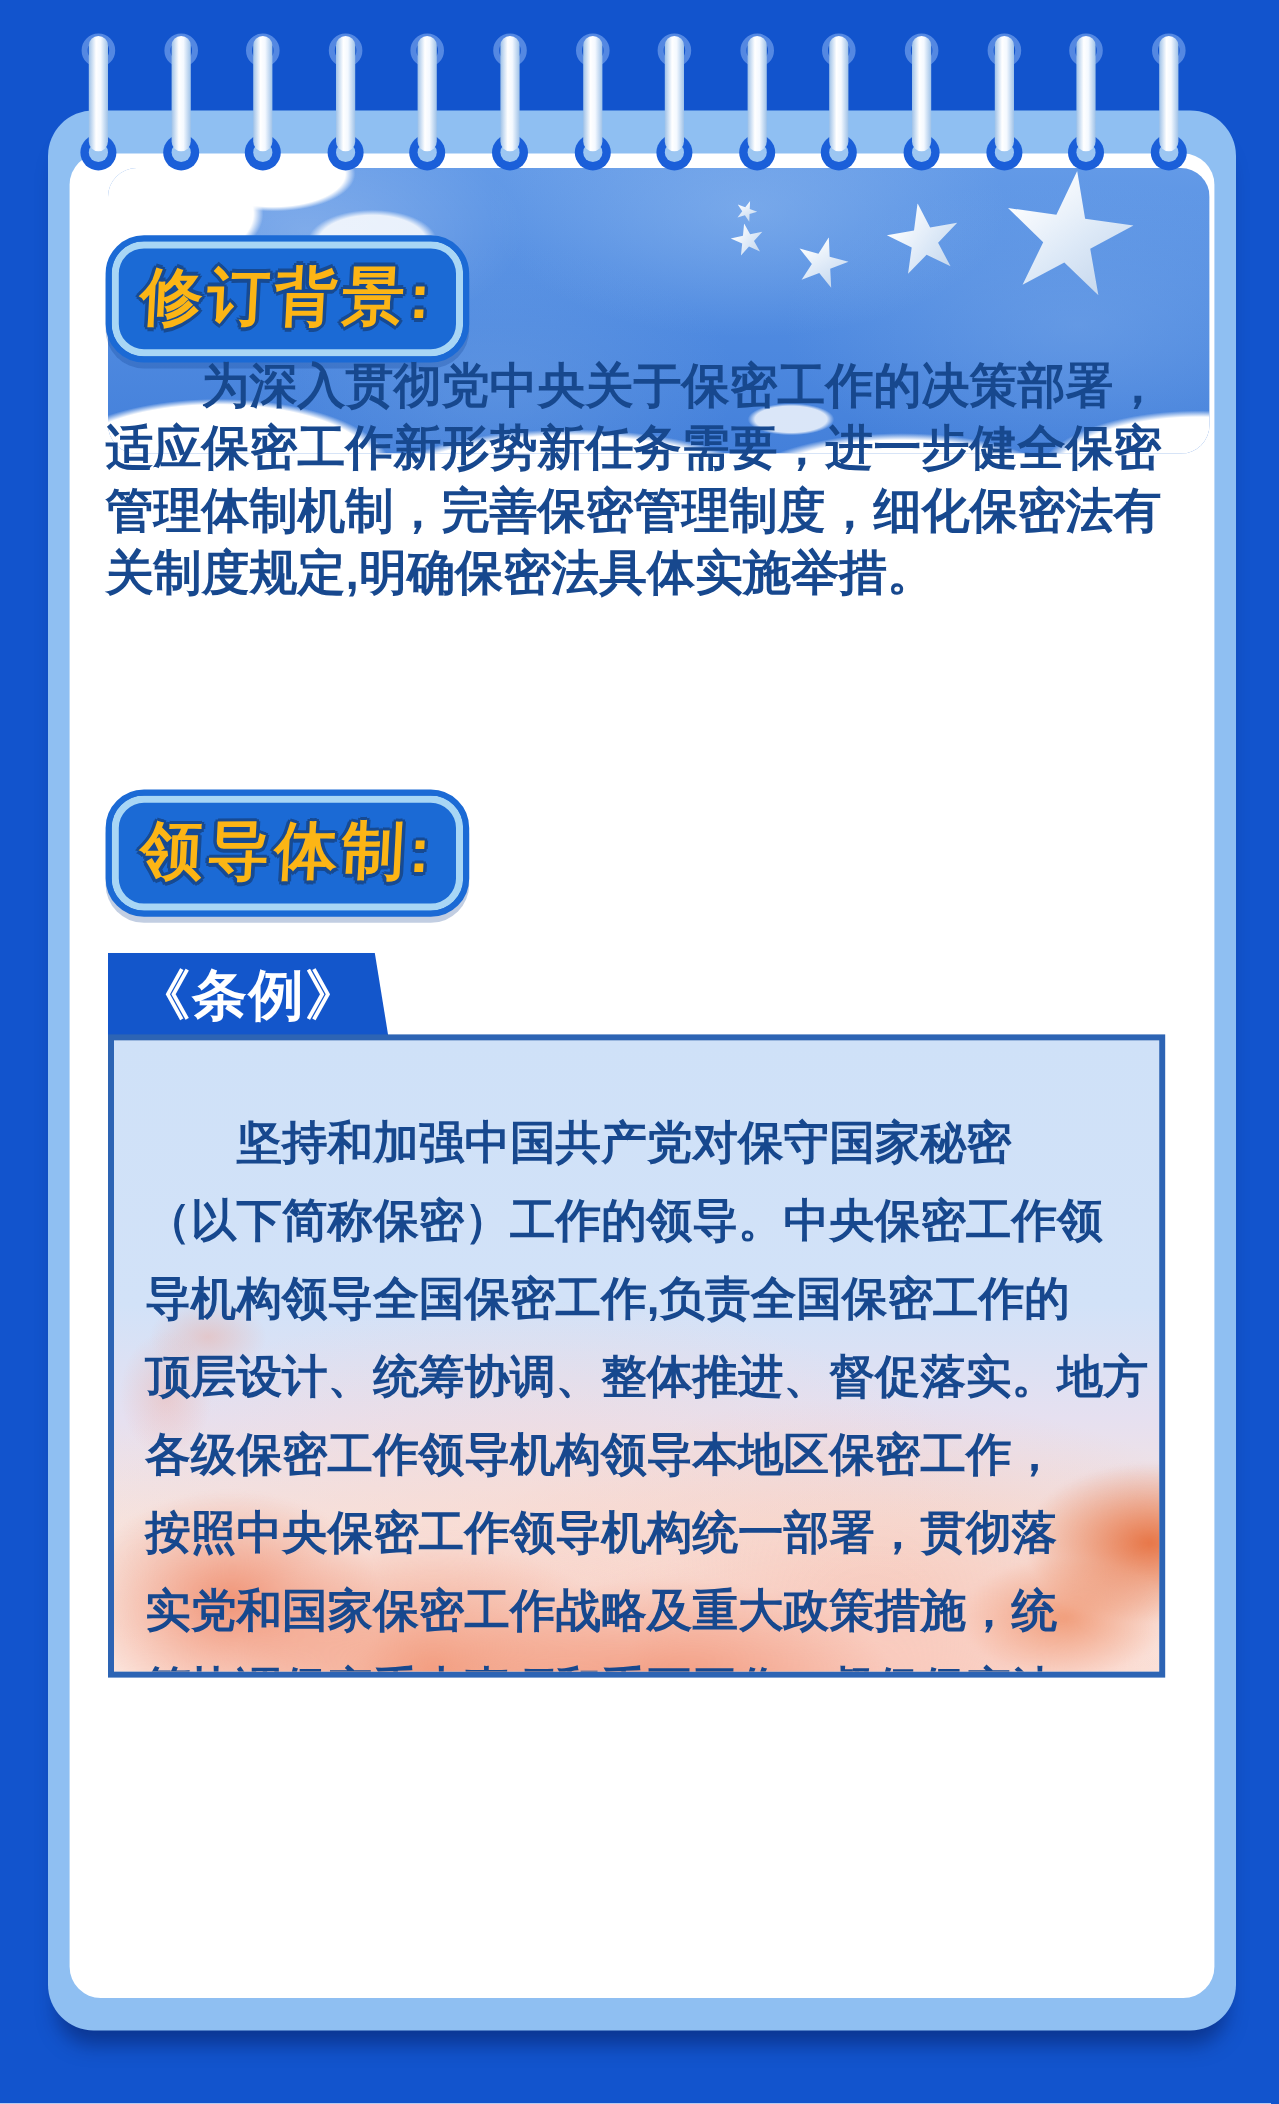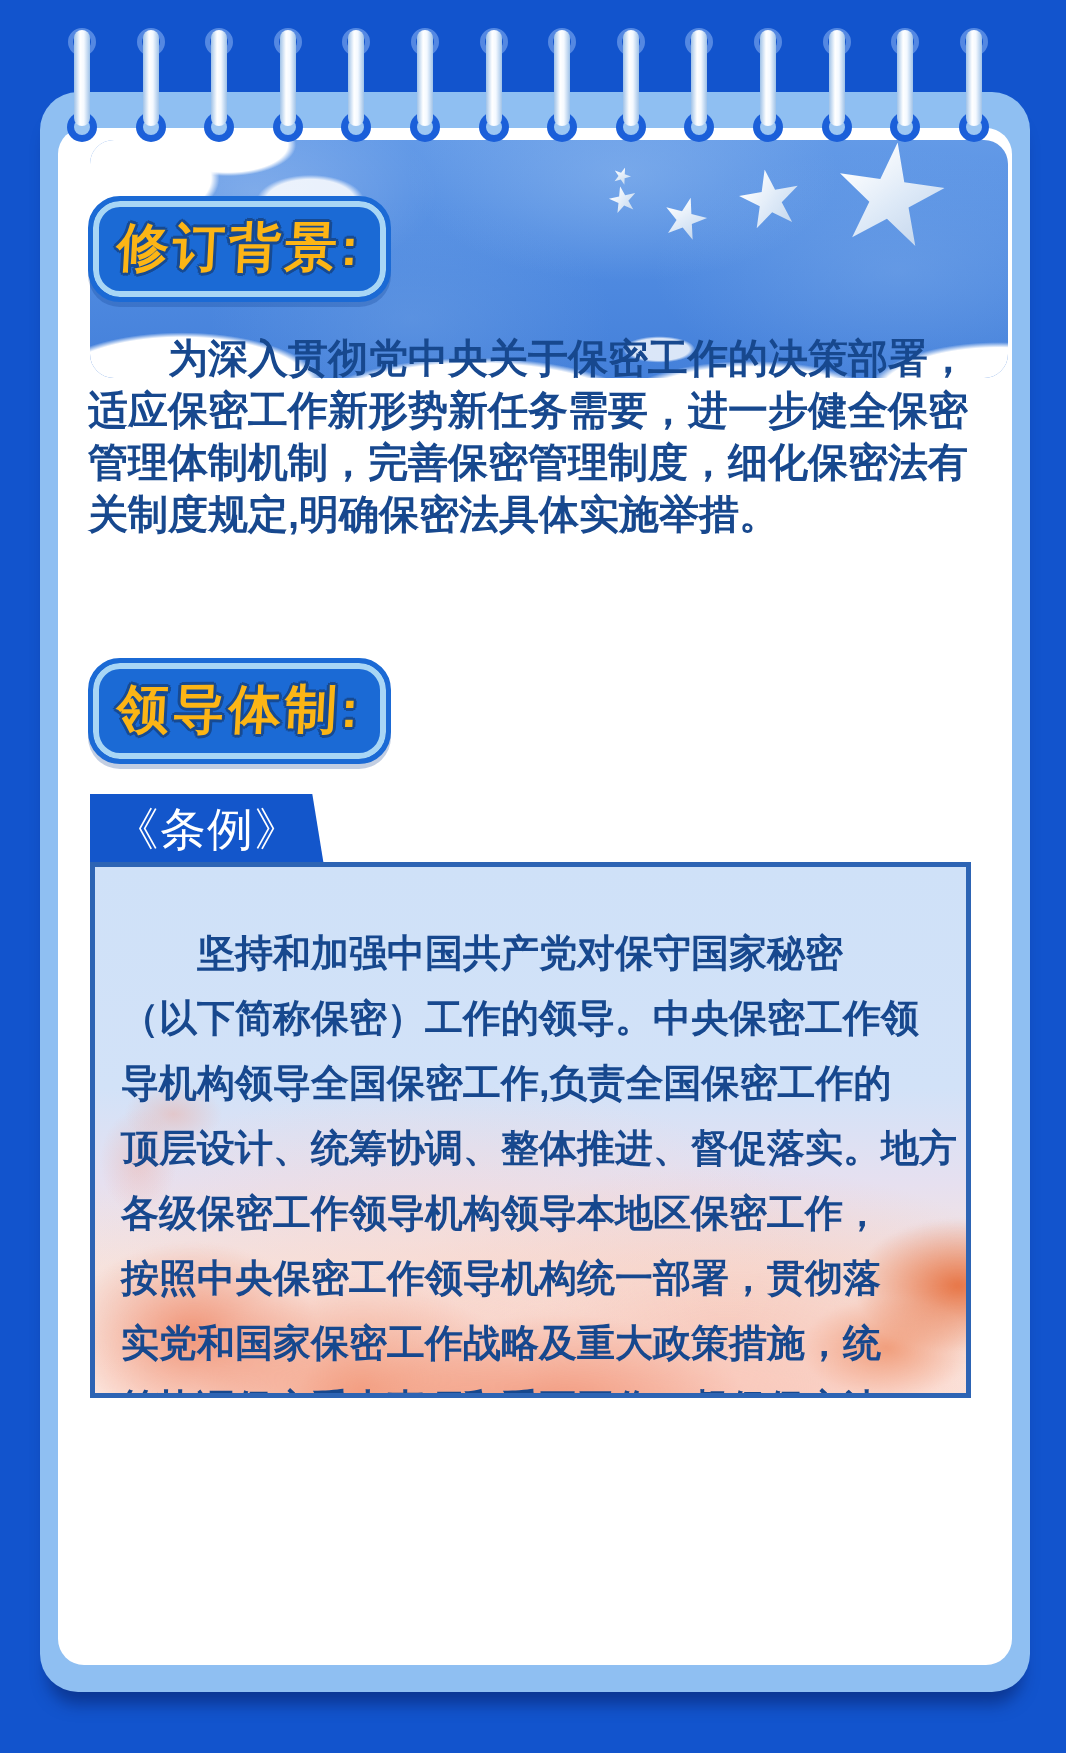--- a/index.html
+++ b/index.html
@@ -84,28 +84,28 @@
     text-shadow:
       3px 0 0 #174a92,-3px 0 0 #174a92,0 3px 0 #174a92,0 -3px 0 #174a92,
       2px 2px 0 #174a92,-2px 2px 0 #174a92,2px -2px 0 #174a92,-2px -2px 0 #174a92;
   }
   #sticker-background{left:88px;top:196px;}
   #sticker-leadership{left:88px;top:658px;}
   
   .para{
     position:absolute;left:88px;top:296px;width:896px;
     font-size:40px;line-height:52px;font-weight:700;color:#17488e;
-    white-space:pre-line;text-indent:2em;letter-spacing:0;margin-top:36px;
+    white-space:pre-line;text-indent:2em;letter-spacing:0;
   }
   
   .tag{
     position:absolute;left:90px;top:794px;width:234px;height:72px;
     background:#1356cb;clip-path:polygon(0 0,95% 0,100% 100%,0 100%);
     display:flex;align-items:center;justify-content:center;
-    color:#ffffff;font-size:46px;font-weight:400;letter-spacing:1px;
+    color:#ffffff;font-size:46px;font-weight:700;letter-spacing:1px;
   }
   .article-number{
     position:absolute;left:338px;top:798px;height:66px;line-height:66px;
     color:#1d55c5;font-size:56px;font-weight:900;letter-spacing:10px;
   }
   
   .article-box{
     position:absolute;left:90px;top:862px;width:881px;height:536px;
     box-sizing:border-box;border:5px solid #2d64b4;overflow:hidden;
     background:

